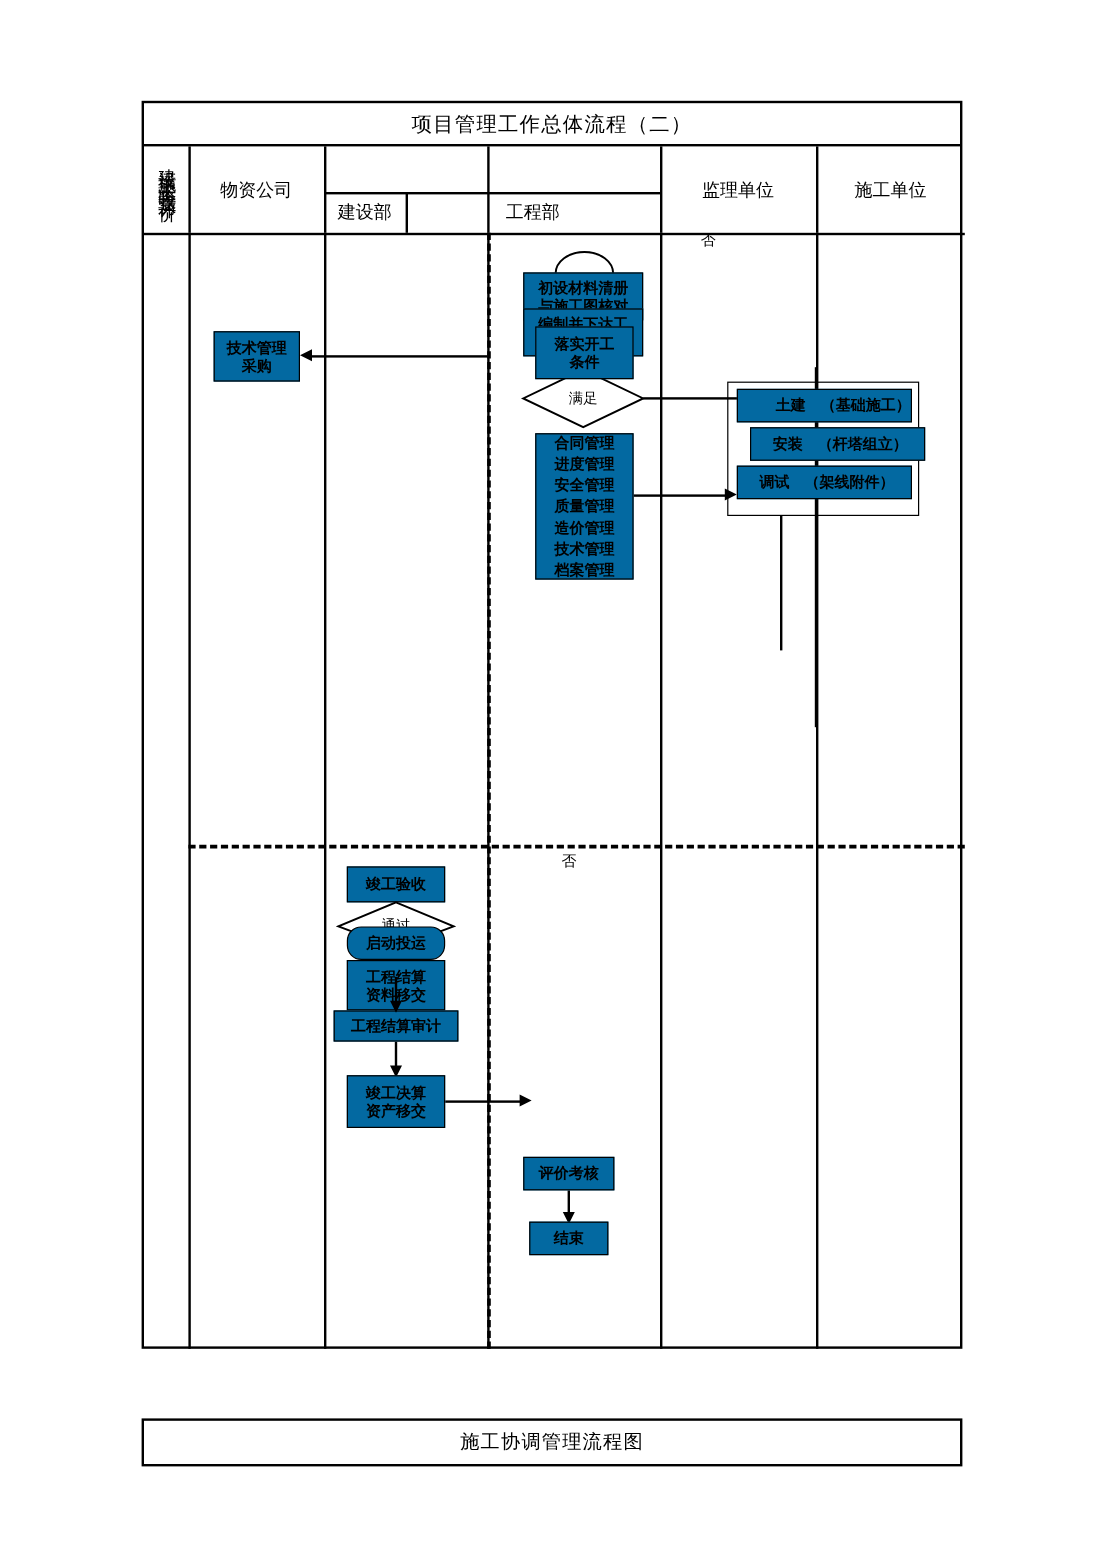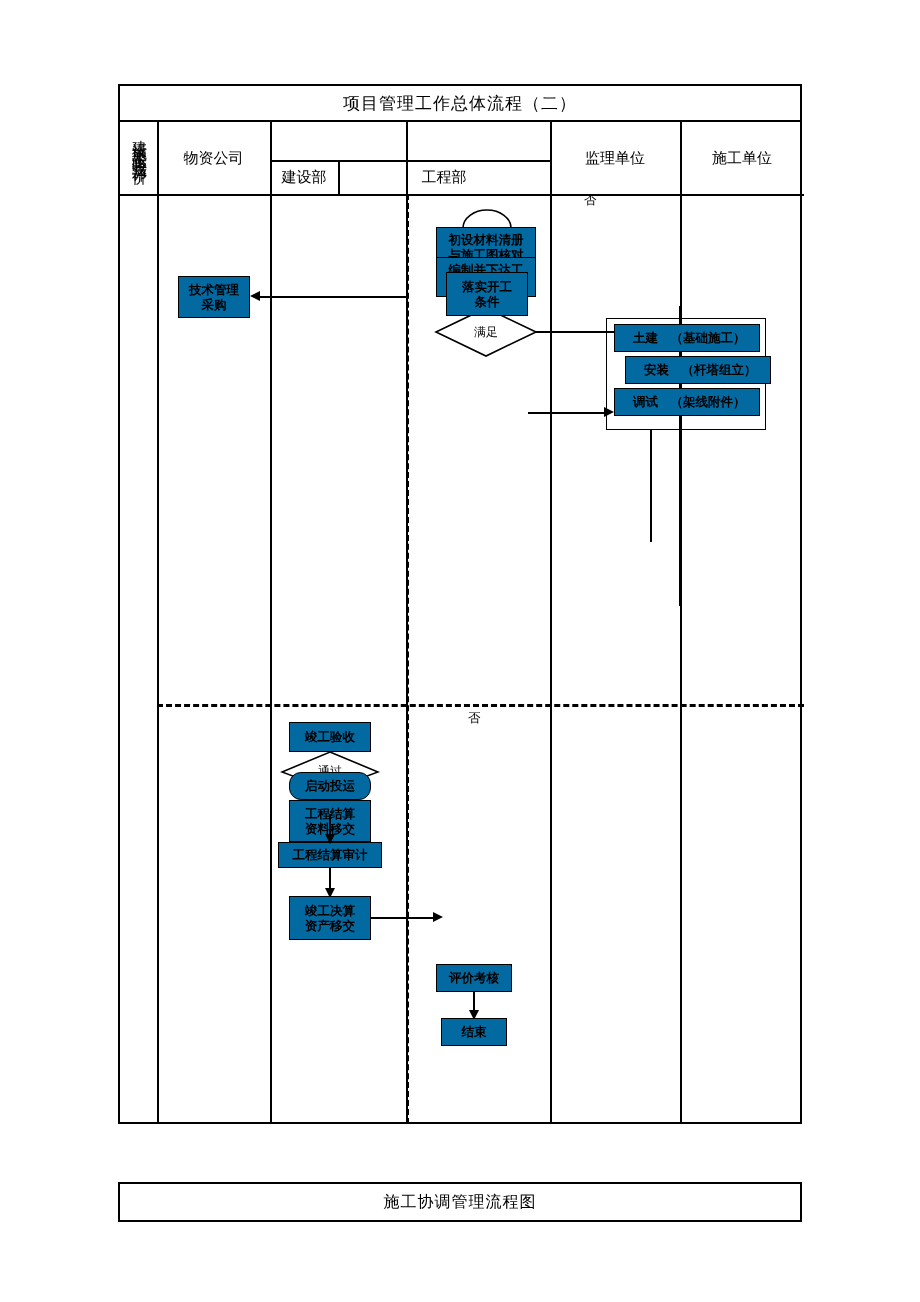--- a/index.html
+++ b/index.html
@@ -343,27 +343,36 @@
       <div class="box" style="left:58px; top:82px; width:72px; height:42px;">
         <span>技术管理
 采购</span>
       </div>
 
       <div class="conn h" style="left:140px; top:102px; width:146px;"></div>
       <div class="arrow left" style="left:130px; top:97px;"></div>
 
       <div class="conn h" style="left:416px; top:137px; width:202px;"></div>
 
+      <div class="box listbox" style="left:326px; top:167px; width:82px; height:122px;">
+        <span>合同管理
+进度管理
+安全管理
+质量管理
+造价管理
+技术管理
+档案管理</span>
+      </div>
 
       <div class="conn h" style="left:408px; top:218px; width:78px;"></div>
       <div class="arrow right" style="left:484px; top:213px;"></div>
 
       <div class="group-rect" style="left:486px; top:124px; width:160px; height:112px;"></div>
 
-      <div class="box wide-lbl" style="left:494px; top:130px; width:146px; height:28px;">
+      <div class="box wide-lbl" style="left:494px; top:130px; width:146px; height:28px;justify-content:flex-end;">
         <span>土建　（基础施工）</span>
       </div>
       <div class="box wide-lbl" style="left:494px; top:162px; width:146px; height:28px;margin-left:11px;">
         <span>安装　（杆塔组立）</span>
       </div>
       <div class="box wide-lbl" style="left:494px; top:194px; width:146px; height:28px;">
         <span>调试　（架线附件）</span>
       </div>
 
       <div class="conn thick-v" style="left:559px; top:112px; height:300px;"></div>

